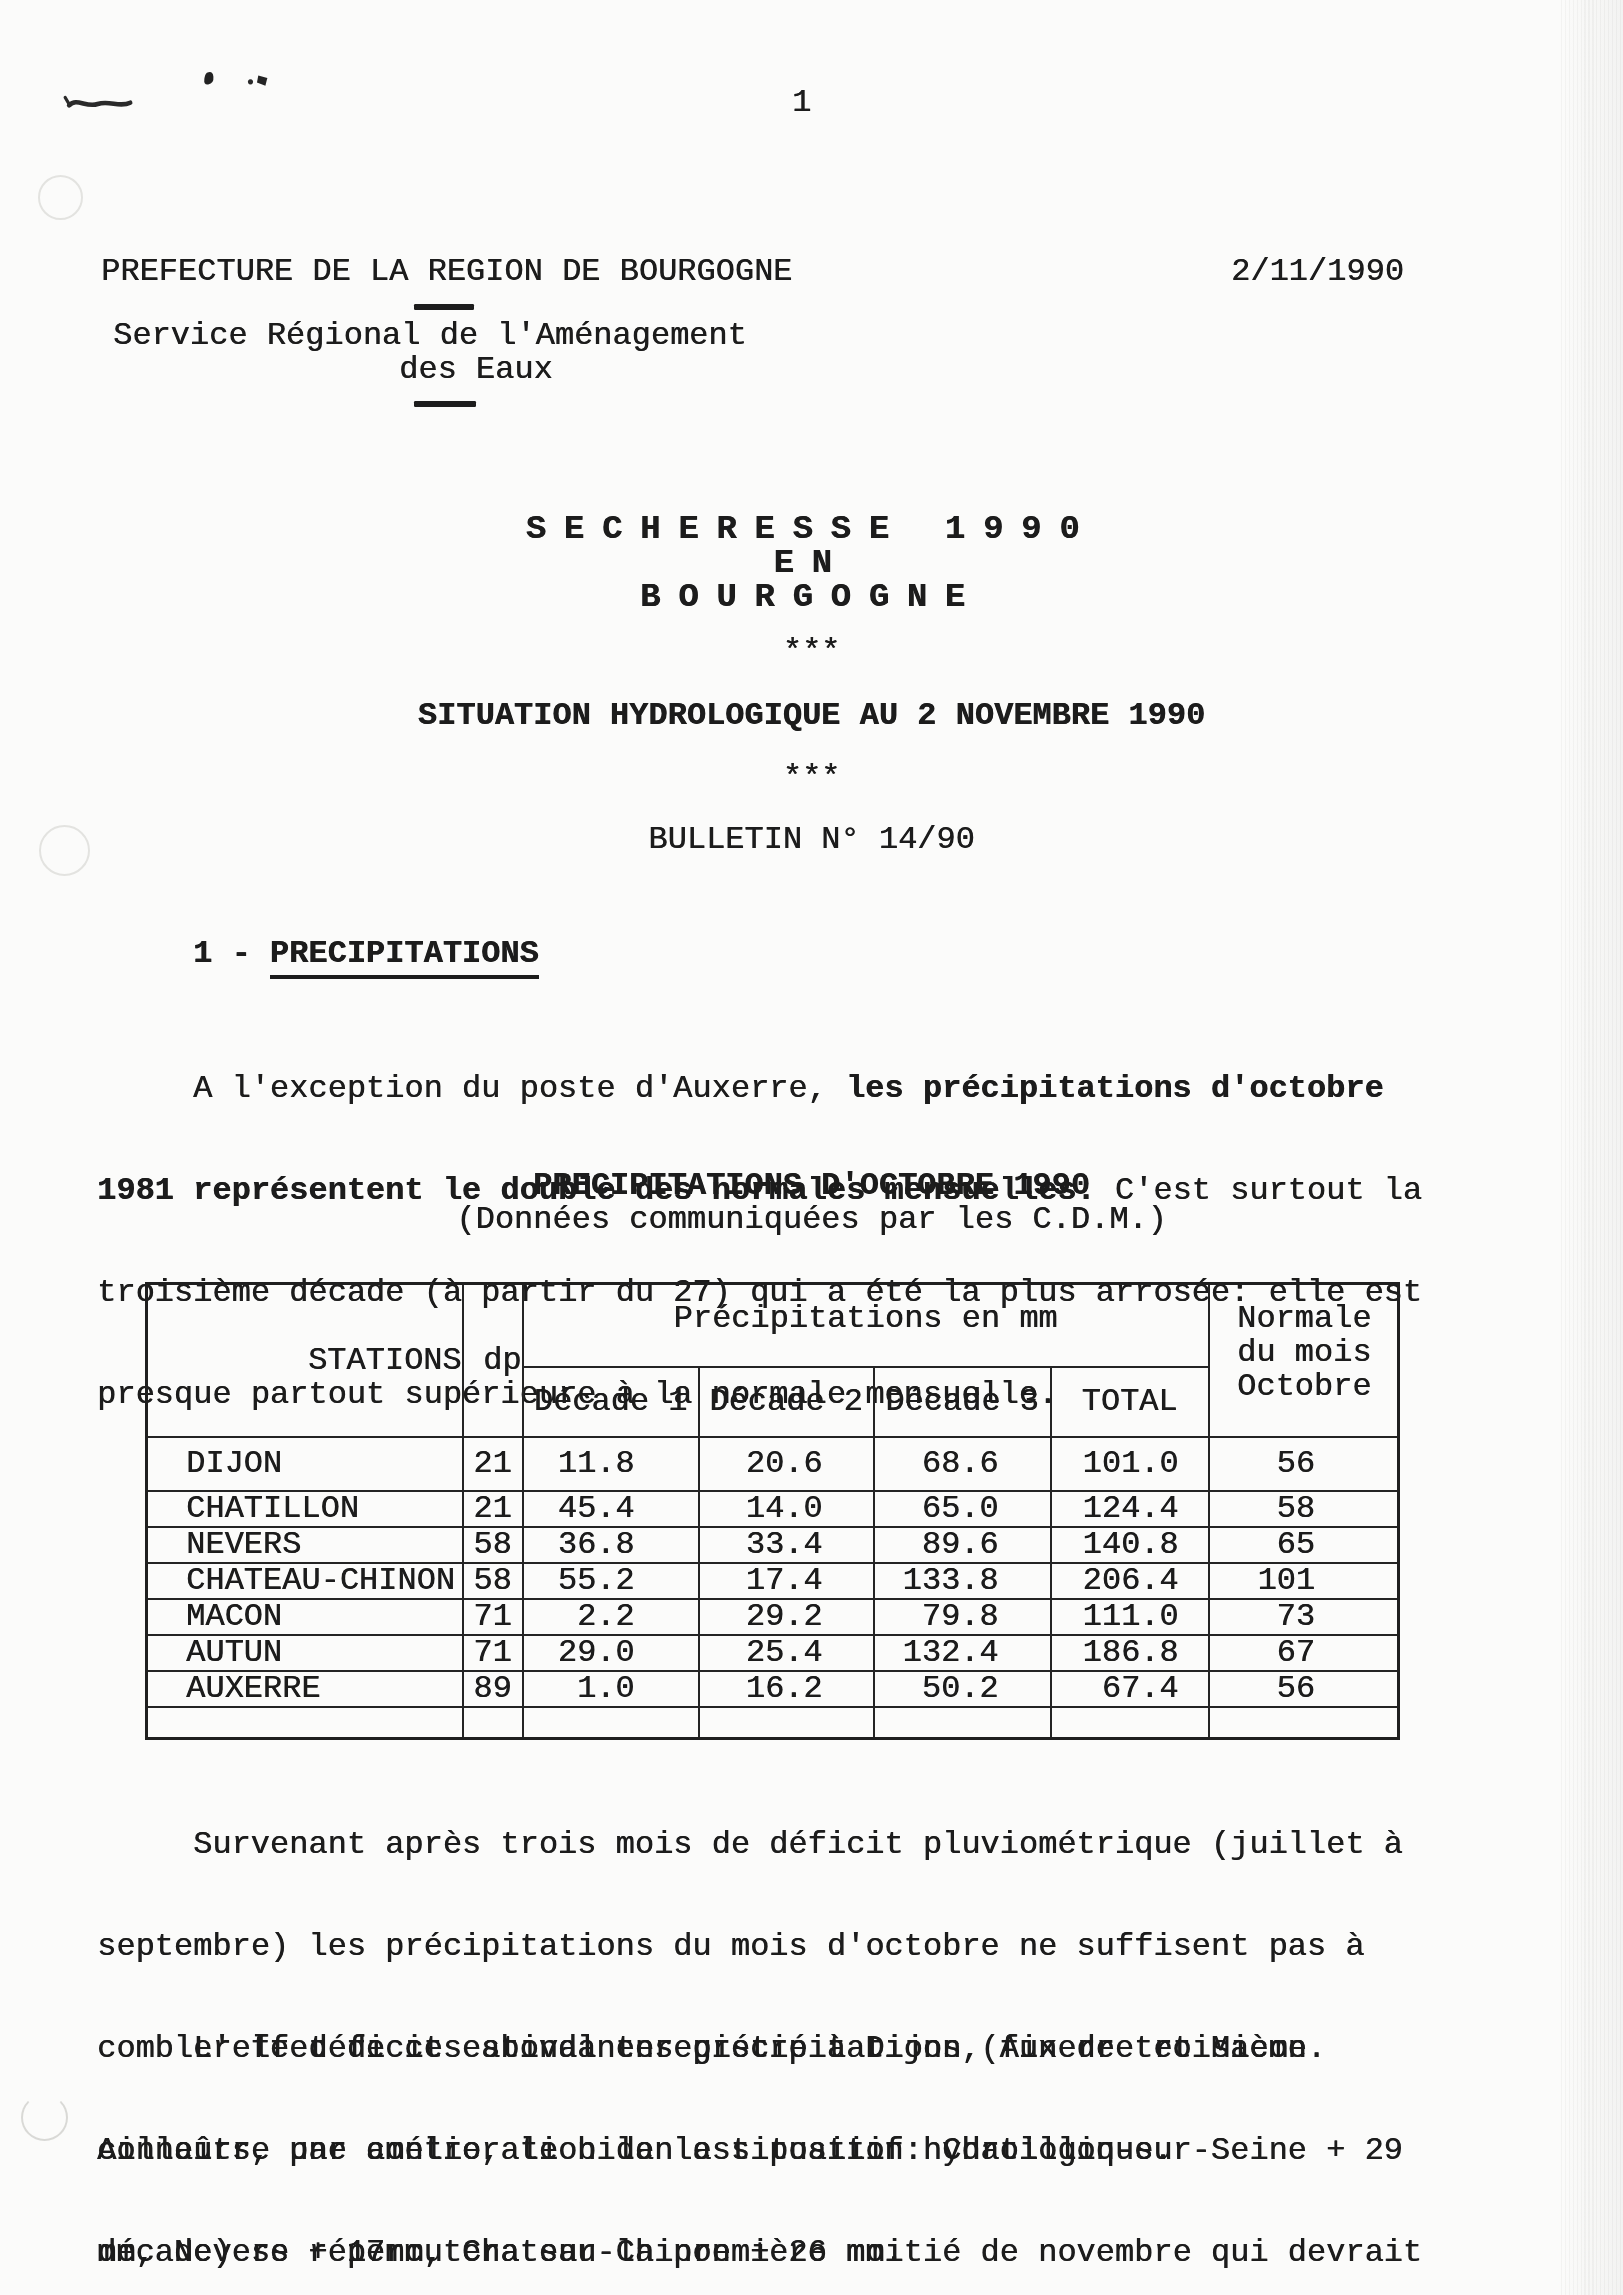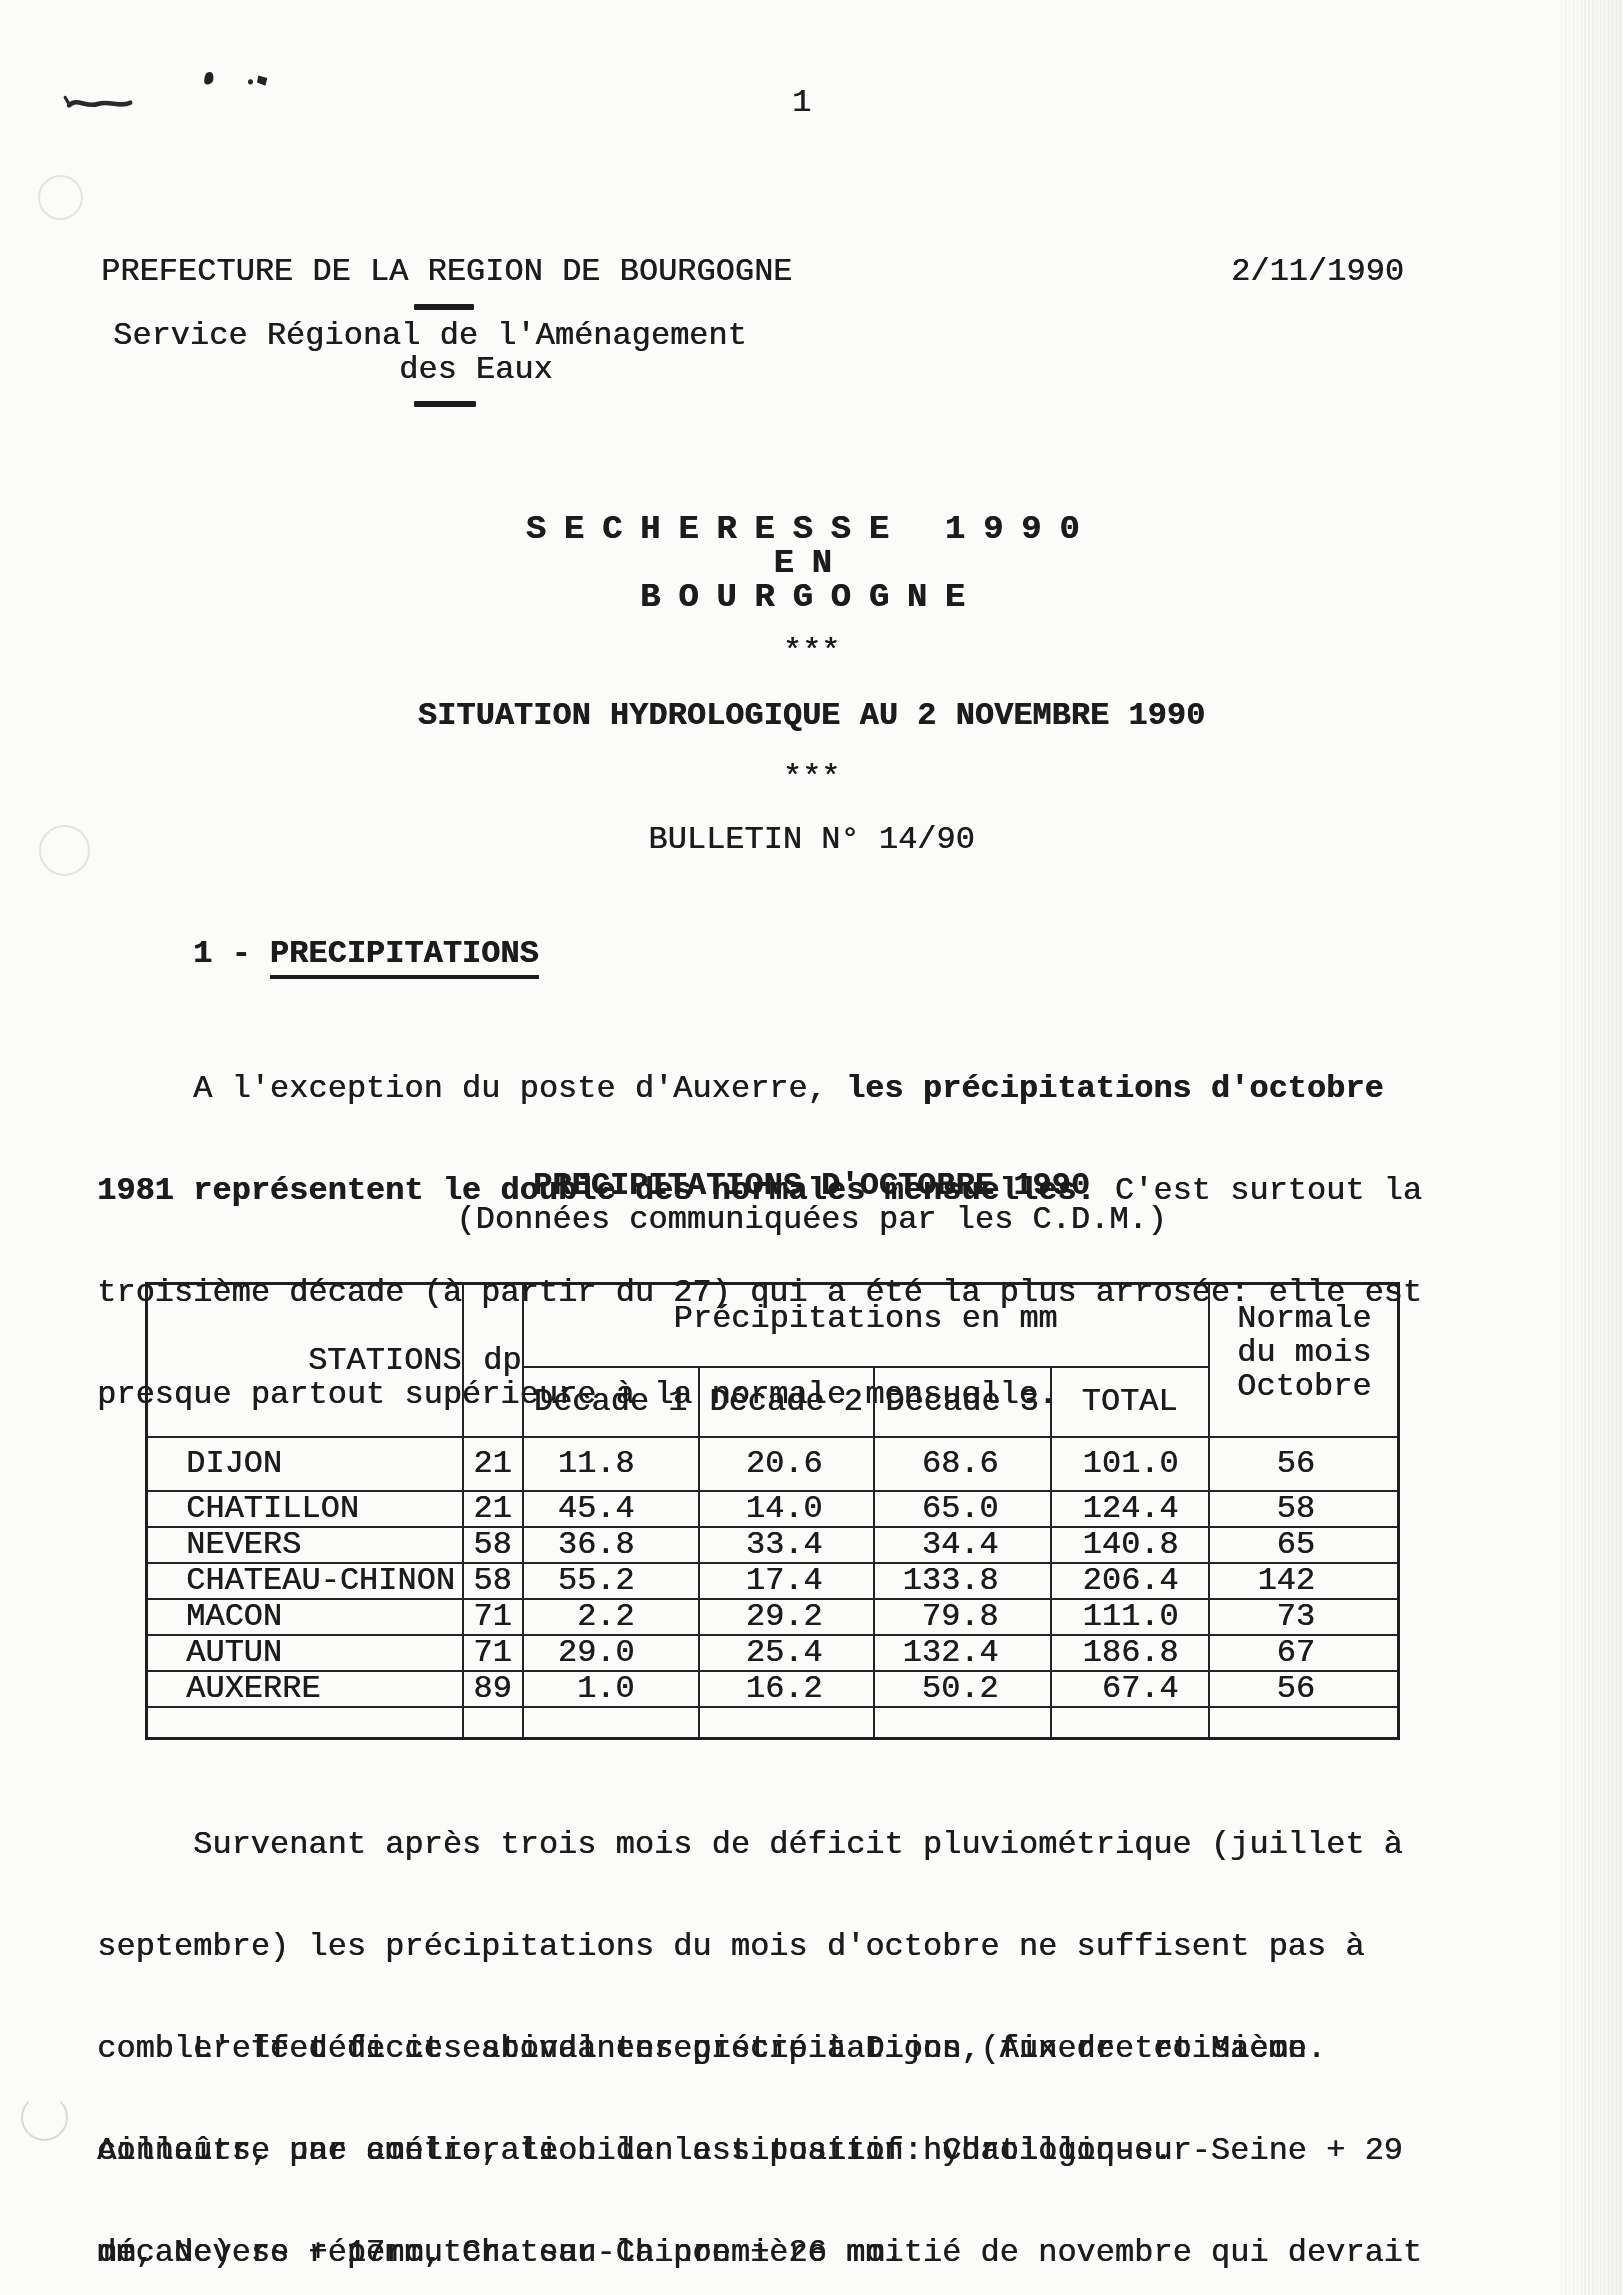--- a/index.html
+++ b/index.html
@@ -151,32 +151,32 @@
       <td class="c-d2">14.0</td>
       <td class="c-d3">65.0</td>
       <td class="c-total">124.4</td>
       <td class="c-norm">58</td>
     </tr>
     <tr class="body">
       <td class="c-station">NEVERS</td>
       <td class="c-dp">58</td>
       <td class="c-d1">36.8</td>
       <td class="c-d2">33.4</td>
-      <td class="c-d3">34.4</td>
+      <td class="c-d3">89.6</td>
       <td class="c-total">140.8</td>
       <td class="c-norm">65</td>
     </tr>
     <tr class="body">
       <td class="c-station">CHATEAU-CHINON</td>
       <td class="c-dp">58</td>
       <td class="c-d1">55.2</td>
       <td class="c-d2">17.4</td>
       <td class="c-d3">133.8</td>
       <td class="c-total">206.4</td>
-      <td class="c-norm">142</td>
+      <td class="c-norm">101</td>
     </tr>
     <tr class="body">
       <td class="c-station">MACON</td>
       <td class="c-dp">71</td>
       <td class="c-d1">2.2</td>
       <td class="c-d2">29.2</td>
       <td class="c-d3">79.8</td>
       <td class="c-total">111.0</td>
       <td class="c-norm">73</td>
     </tr>

